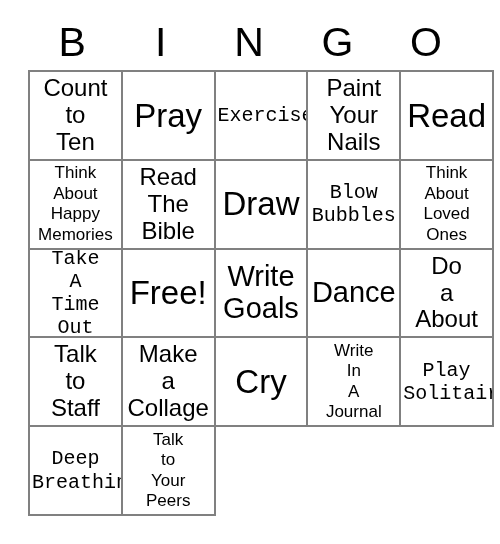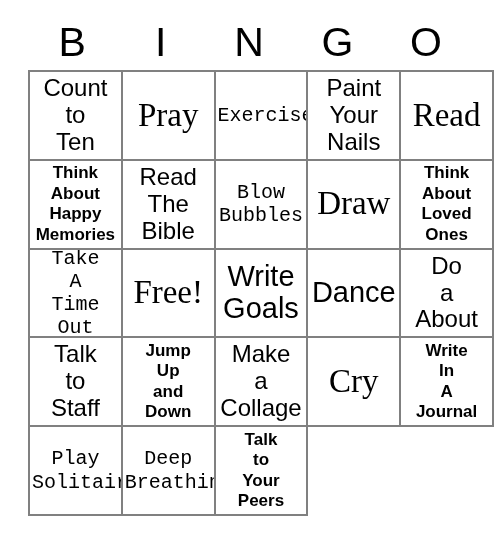--- a/index.html
+++ b/index.html
@@ -73,25 +73,25 @@
     display: block;
     width: 100%;
     text-align: center;
     color: #000000;
     line-height: 1.14;
     white-space: pre-line;
     word-break: normal;
   }
 
   
-  .fs-xl   { font-size: 33px; line-height: 1.08; font-family: Liberation Serif, serif; }
+  .fs-xl   { font-size: 33px; line-height: 1.08; }
   .fs-lg   { font-size: 29px; line-height: 1.10; }
   .fs-md   { font-size: 24px; line-height: 1.12; }
   .fs-sm   { font-size: 20px; line-height: 1.16; font-family: Liberation Mono, monospace; }
-  .fs-xs   { font-size: 17px; line-height: 1.20; font-weight: bold; }
+  .fs-xs   { font-size: 17px; line-height: 1.20; }
 </style>
 </head>
 <body>
 
 <div id="card">
 
   <div id="header">
     <div class="header-cell">B</div>
     <div class="header-cell">I</div>
     <div class="header-cell">N</div>
@@ -124,25 +124,25 @@
 About
 Happy
 Memories</span>
       </div>
       <div class="cell">
         <span class="cell-text fs-md">Read
 The
 Bible</span>
       </div>
       <div class="cell">
+        <span class="cell-text fs-xl">Draw</span>
+      </div>
+      <div class="cell">
         <span class="cell-text fs-sm">Blow
 Bubbles</span>
-      </div>
-      <div class="cell">
-        <span class="cell-text fs-xl">Draw</span>
       </div>
       <div class="cell">
         <span class="cell-text fs-xs">Think
 About
 Loved
 Ones</span>
       </div>
       <div class="cell">
         <span class="cell-text fs-sm">Take
 A
@@ -162,26 +162,20 @@
         <span class="cell-text fs-md">Do
 a
 About</span>
       </div>
       <div class="cell">
         <span class="cell-text fs-md">Talk
 to
 Staff</span>
       </div>
       <div class="cell">
-        <span class="cell-text fs-xs">Jump
-Up
-and
-Down</span>
-      </div>
-      <div class="cell">
         <span class="cell-text fs-md">Make
 a
 Collage</span>
       </div>
       <div class="cell">
         <span class="cell-text fs-xl">Cry</span>
       </div>
       <div class="cell">
         <span class="cell-text fs-xs">Write
 In

